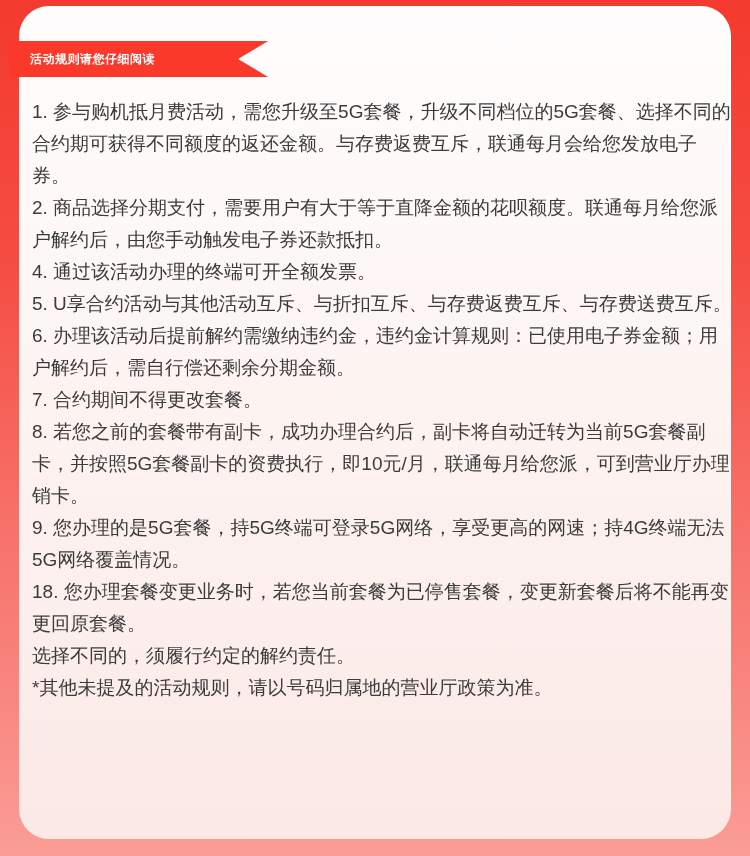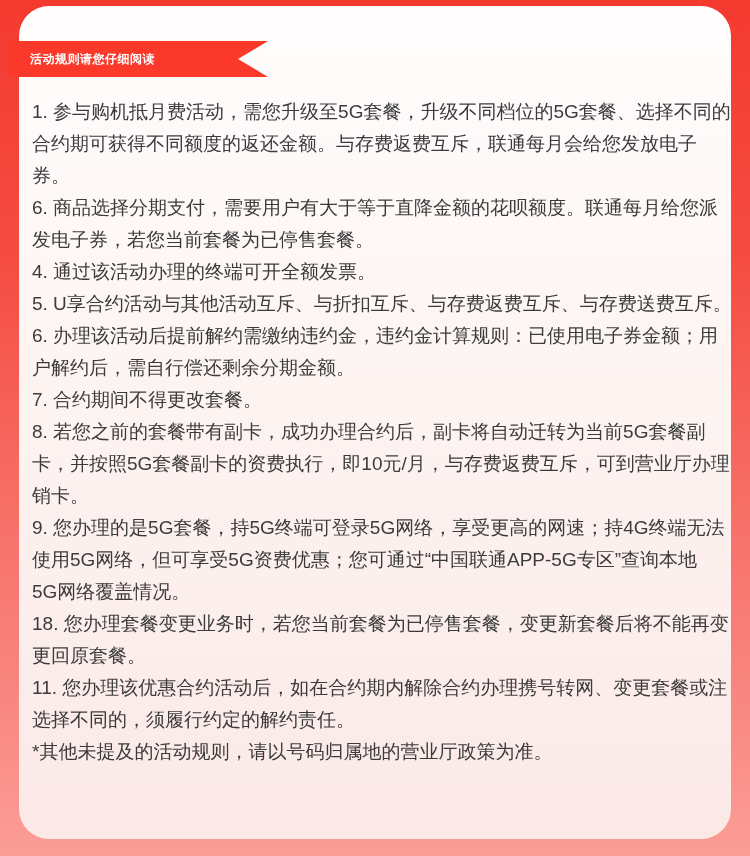--- a/index.html
+++ b/index.html
@@ -76,48 +76,46 @@
 </div>
 
 <div class="rules">
 
 <div class="rule">
       <div class="rule-line">1. 参与购机抵月费活动，需您升级至5G套餐，升级不同档位的5G套餐、选择不同的</div>
       <div class="rule-line">合约期可获得不同额度的返还金额。与存费返费互斥，联通每月会给您发放电子</div>
       <div class="rule-line">券。</div>
     </div>
     <div class="rule">
-      <div class="rule-line">6. 商品选择分期支付，需要用户有大于等于直降金额的花呗额度。联通每月给您派</div>
-      <div class="rule-line">发电子券，若您当前套餐为已停售套餐。</div>
+      <div class="rule-line">2. 商品选择分期支付，需要用户有大于等于直降金额的花呗额度。联通每月给您派</div>
+      <div class="rule-line">户解约后，由您手动触发电子券还款抵扣。</div>
     </div>
     <div class="rule">
       <div class="rule-line">4. 通过该活动办理的终端可开全额发票。</div>
     </div>
     <div class="rule">
       <div class="rule-line">5. U享合约活动与其他活动互斥、与折扣互斥、与存费返费互斥、与存费送费互斥。</div>
     </div>
     <div class="rule">
       <div class="rule-line">6. 办理该活动后提前解约需缴纳违约金，违约金计算规则：已使用电子券金额；用</div>
       <div class="rule-line">户解约后，需自行偿还剩余分期金额。</div>
     </div>
     <div class="rule">
       <div class="rule-line">7. 合约期间不得更改套餐。</div>
     </div>
     <div class="rule">
       <div class="rule-line">8. 若您之前的套餐带有副卡，成功办理合约后，副卡将自动迁转为当前5G套餐副</div>
-      <div class="rule-line">卡，并按照5G套餐副卡的资费执行，即10元/月，与存费返费互斥，可到营业厅办理</div>
+      <div class="rule-line">卡，并按照5G套餐副卡的资费执行，即10元/月，联通每月给您派，可到营业厅办理</div>
       <div class="rule-line">销卡。</div>
     </div>
     <div class="rule">
       <div class="rule-line">9. 您办理的是5G套餐，持5G终端可登录5G网络，享受更高的网速；持4G终端无法</div>
-      <div class="rule-line">使用5G网络，但可享受5G资费优惠；您可通过“中国联通APP-5G专区”查询本地</div>
       <div class="rule-line">5G网络覆盖情况。</div>
     </div>
     <div class="rule">
       <div class="rule-line">18. 您办理套餐变更业务时，若您当前套餐为已停售套餐，变更新套餐后将不能再变</div>
       <div class="rule-line">更回原套餐。</div>
     </div>
     <div class="rule">
-      <div class="rule-line">11. 您办理该优惠合约活动后，如在合约期内解除合约办理携号转网、变更套餐或注</div>
       <div class="rule-line">选择不同的，须履行约定的解约责任。</div>
     </div>
     <div class="footnote-line">*其他未提及的活动规则，请以号码归属地的营业厅政策为准。</div>
   </div>
 
 </body></html>

